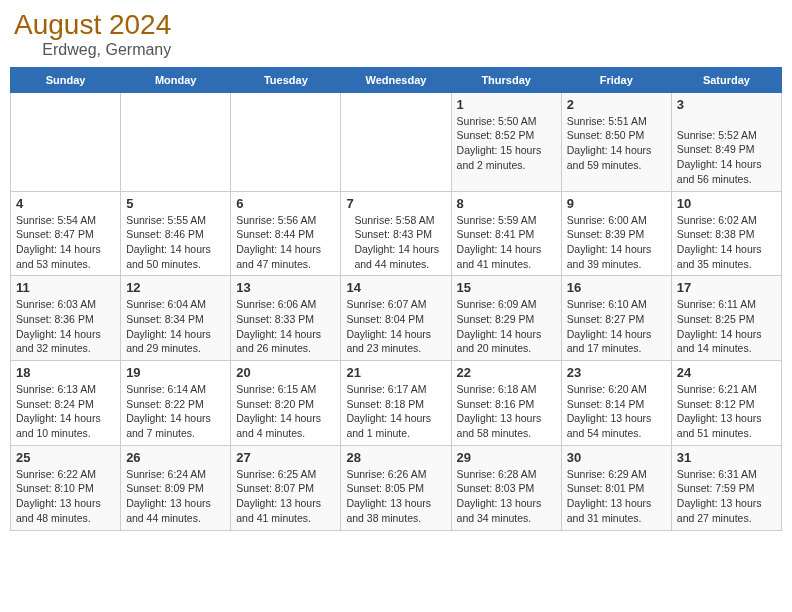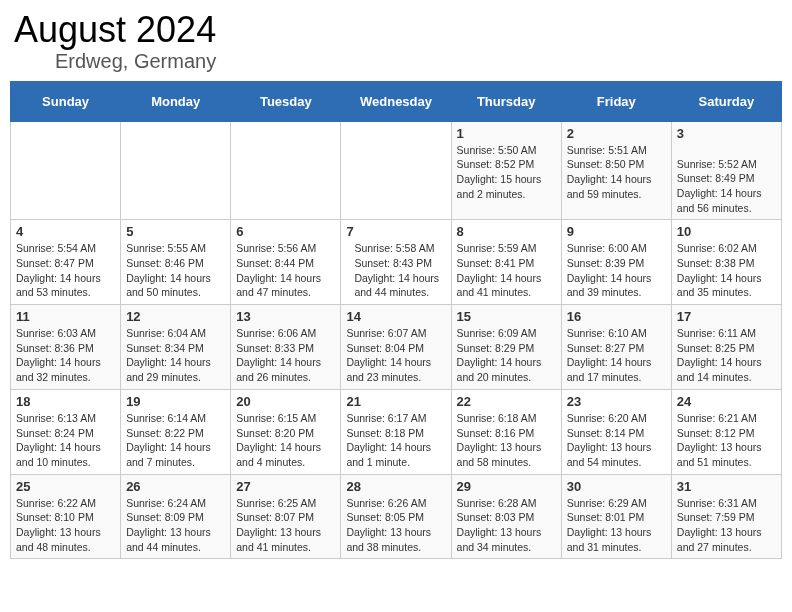--- a/index.html
+++ b/index.html
@@ -38,40 +38,40 @@
       color: #2e6db4;
     }
     .logo-icon {
       width: 28px;
       height: 28px;
     }
     .title-block {
       text-align: right;
     }
     .month-year {
-      font-size: 36px;
+      font-size: 28px;
       font-weight: normal;
-      color: #000000;
+      color: #a16207;
       line-height: 1.1;
     }
     .location {
-      font-size: 20px;
+      font-size: 16px;
       color: #555;
     }
     .calendar {
       width: 100%;
       border-collapse: collapse;
       border: 1px solid #ccc;
     }
     .calendar th {
       background-color: #2e6db4;
       color: #fff;
       text-align: center;
-      padding: 12px 4px;
-      font-size: 13px;
+      padding: 6px 4px;
+      font-size: 11px;
       border: 1px solid #2e6db4;
     }
     .calendar td {
       vertical-align: top;
       border: 1px solid #ccc;
       padding: 4px 5px;
       width: calc(100% / 7);
       min-height: 80px;
       background: #fff;
     }

